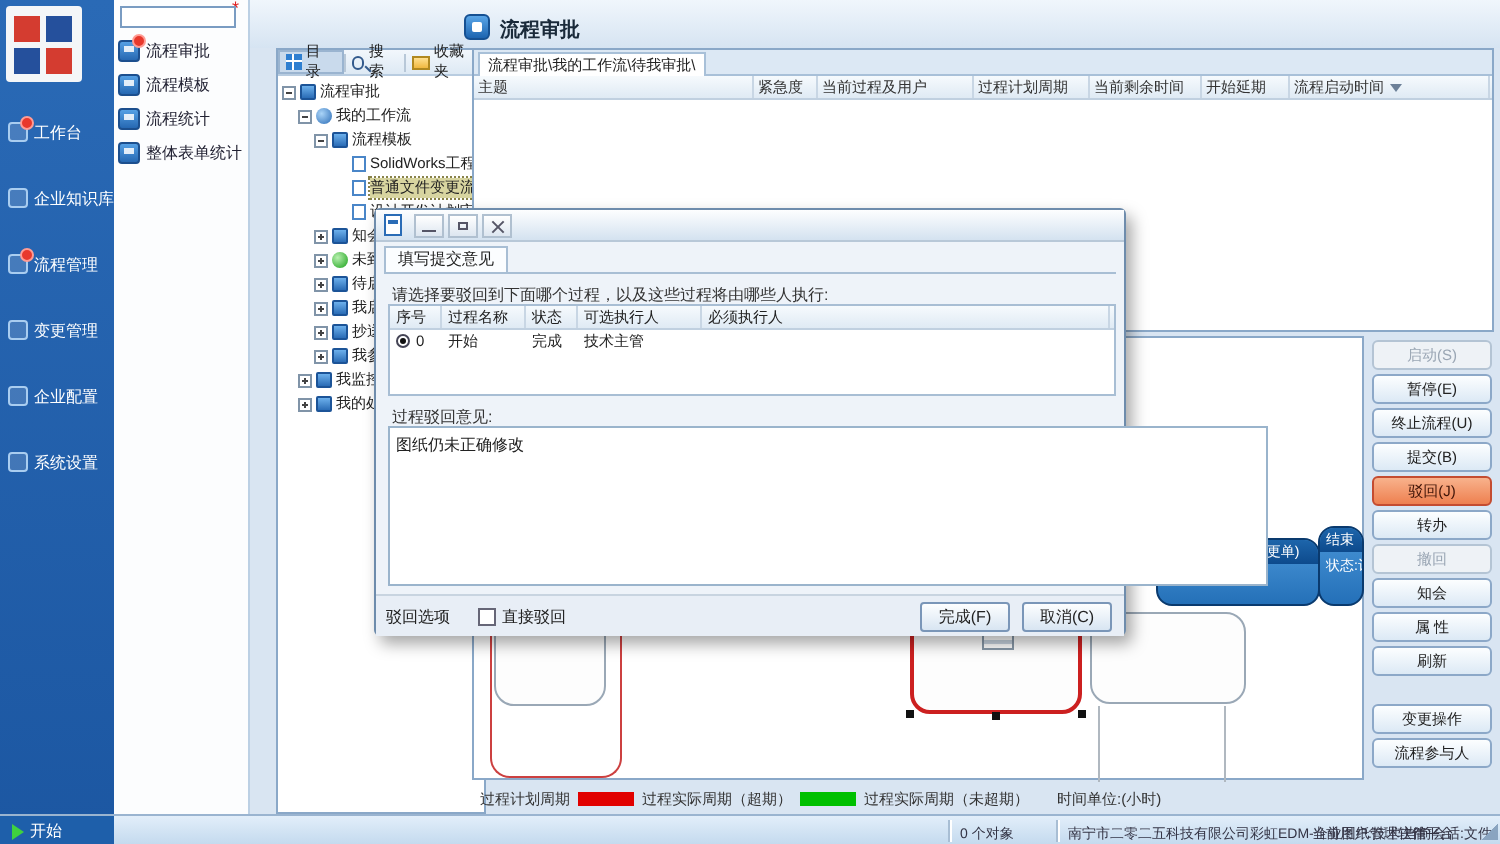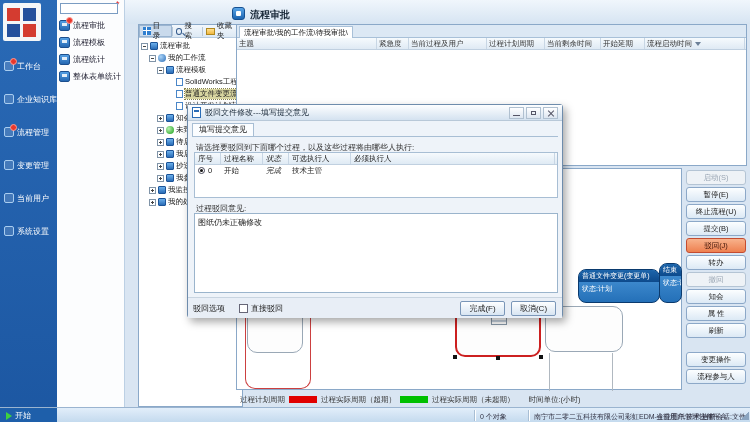--- a/index.html
+++ b/index.html
@@ -147,27 +147,27 @@
           border:1px solid #a8bed4; border-bottom:none; font-size:8px; line-height:12px; cursor:pointer; }
   .dtabline { position:absolute; left:4px; top:31px; width:366px; height:1px; background:#a8bed4; }
   .dinstr { position:absolute; left:8px; top:37px; font-size:8px; color:#333; }
   .dtable { position:absolute; left:6px; top:47px; width:364px; height:46px; background:#fff;
             border:1px solid #a8bed4; }
   .dthead { display:flex; height:12px; background:linear-gradient(180deg,#f6fafd,#dfeaf4);
             border-bottom:1px solid #c0d0e0; font-size:7.5px; }
   .dthead .dcell { border-right:1px solid #c8d6e4; padding:1px 3px; }
   .dtrow { display:flex; height:11px; font-size:7.5px; align-items:center; }
   .dtrow .dcell { padding:0 3px; display:flex; align-items:center; }
-  .d0{width:26px;} .d1{width:42px;} .d2{width:26px;font-style:italic;} .d3{width:62px;} .d4{width:204px;}
+  .d0{width:26px;} .d1{width:42px;} .d2{width:26px;} .d3{width:62px;} .d4{width:204px;}
   .radio { width:7px; height:7px; border:1px solid #445; border-radius:50%; position:relative;
            margin-right:3px; flex:0 0 auto; background:#fff; }
   .radio.on::after { content:""; position:absolute; left:1px; top:1px; width:3px; height:3px;
                      border-radius:50%; background:#111; }
   .doplabel { position:absolute; left:8px; top:98px; font-size:8px; color:#333; }
-  .dtextarea { position:absolute; left:6px; top:108px; width:364px; height:80px; border:1px solid #9ab4cc;
+  .dtextarea { position:absolute; left:6px; top:108px; width:440px; height:80px; border:1px solid #9ab4cc;
                background:#fff; font-size:8px; padding:3px; resize:none; font-family:inherit; color:#222; }
   .dfoot { position:absolute; left:0; top:192px; width:374px; height:21px; border-top:1px solid #c8d4e0;
            background:#e8eef6; display:flex; align-items:center; font-size:8px; }
   .chk { width:9px; height:9px; border:1px solid #667; background:#fff; margin:0 3px 0 14px; cursor:pointer; }
   .dbtn { width:45px; height:15px; border:1px solid #7a96b8; border-radius:2px;
           background:linear-gradient(180deg,#fdfeff,#d8e5f2); font-size:8px; display:flex;
           align-items:center; justify-content:center; cursor:pointer; margin-left:6px; }
 
   
   .statusbar { left:0; top:407px; width:750px; height:15px;
@@ -206,21 +206,21 @@
         <span class="badge-dot"></span>
       </span>
     <span class="nlabel">流程管理</span>
   </div>
   <div class="navitem" style="top:151px">
     <span class="nicon"></span>
     <span class="nlabel">变更管理</span>
   </div>
   <div class="navitem" style="top:184px">
     <span class="nicon"></span>
-    <span class="nlabel">当前用户</span>
+    <span class="nlabel">企业配置</span>
   </div>
   <div class="navitem" style="top:217px">
     <span class="nicon"></span>
     <span class="nlabel">系统设置</span>
   </div>
 </div>
 
 <div class="abs launcher">
   <span class="lstar"></span>
   <input class="lsearch" value="" style="">
@@ -400,21 +400,20 @@
 <div class="abtn disabled" style="top:272px">撤回</div>
 <div class="abtn" style="top:289px">知会</div>
 <div class="abtn" style="top:306px">属 性</div>
 <div class="abtn" style="top:323px">刷新</div>
 <div class="abtn" style="top:352px">变更操作</div>
 <div class="abtn" style="top:369px">流程参与人</div>
 
 <div class="abs dialog">
   <div class="dtitle">
     <span class="dicon"></span>
-    <span style="flex:1;overflow:hidden;white-space:nowrap">驳回文件修改---填写提交意见</span>
     <span class="wctl min"></span>
     <span class="wctl max"></span>
     <span class="wctl cls"></span>
   </div>
   <div class="dtab">填写提交意见</div>
   <div class="dtabline"></div>
   <div class="dinstr">请选择要驳回到下面哪个过程，以及这些过程将由哪些人执行:</div>
   <div class="dtable">
     <div class="dthead">
       <span class="dcell d0">序号</span>

